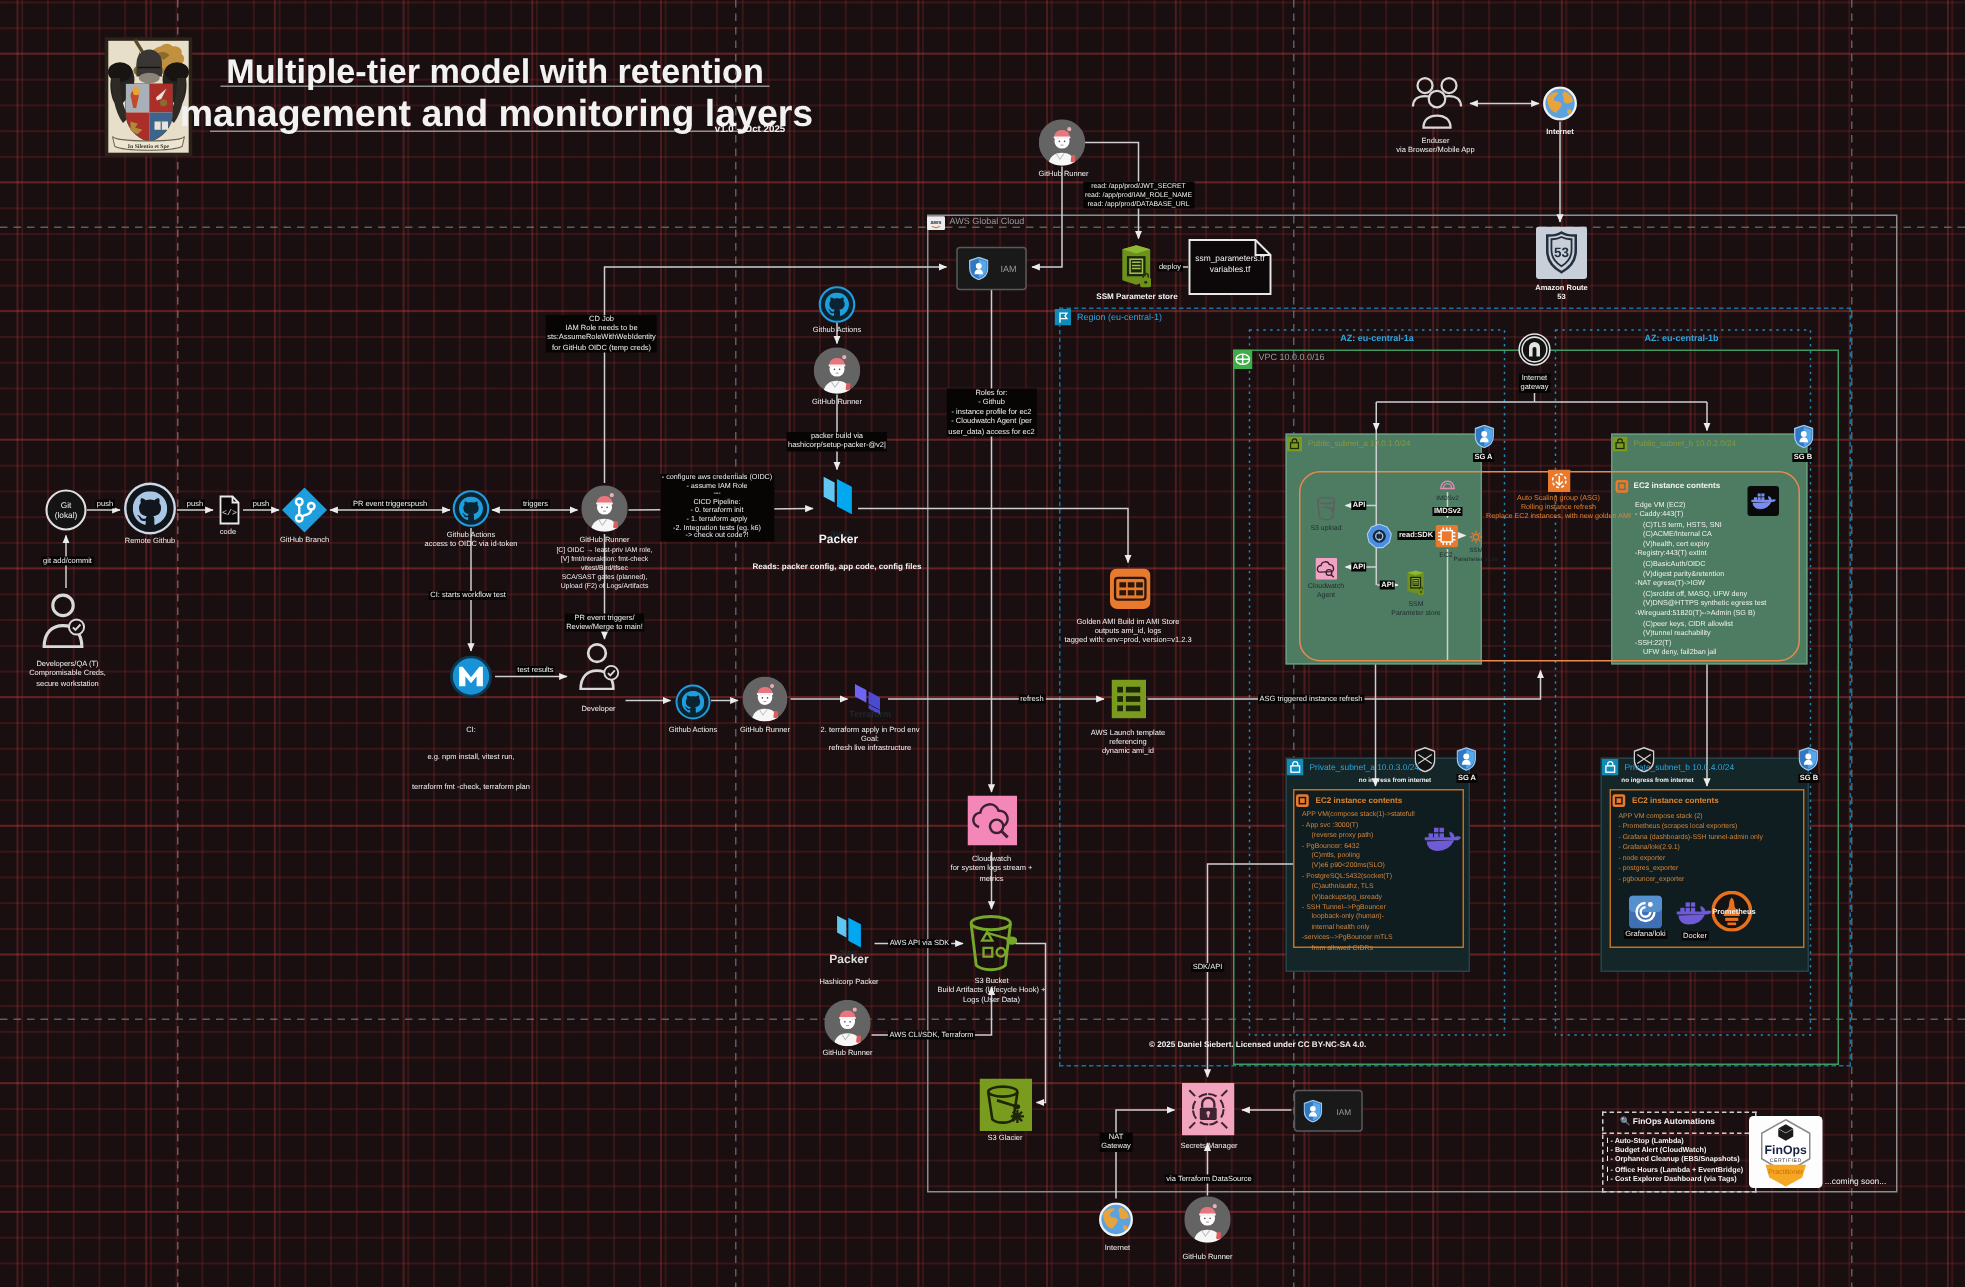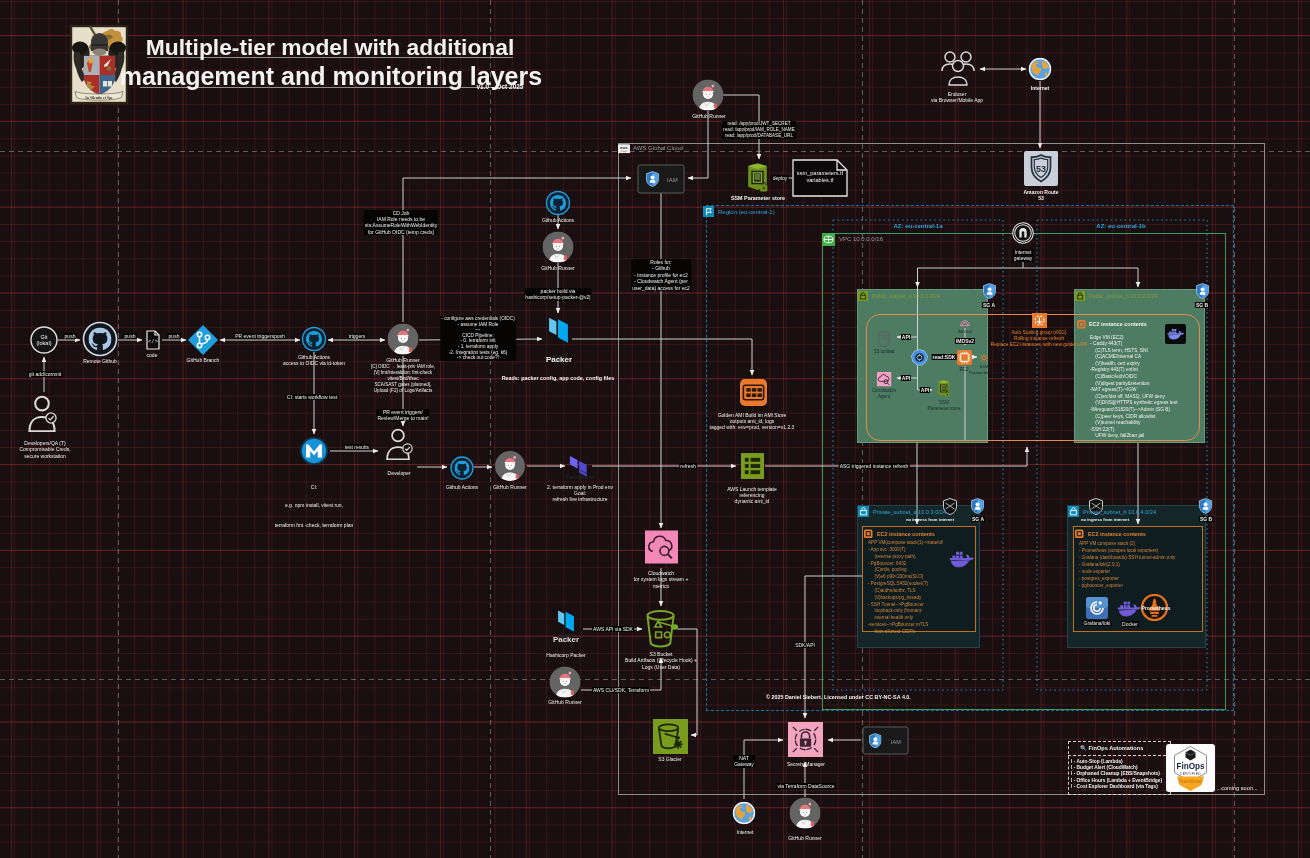--- a/index.html
+++ b/index.html
@@ -515,21 +515,21 @@
  <path d="M104,65 l7-6 -3.5,7 -3,1 z" fill="#e9e4d8"></path>
  <circle cx="109" cy="68.5" r="2.4" fill="#8a6b2e"></circle>
  <path d="M87,81 l5,1.5 -2,2.5 5,1.5 -3.5,3 -4.5-2.5 z" fill="#b08a38"></path>
  <path d="M103,81 h9 v5.5 h-9 z" fill="#e9e4d8"></path>
  <path d="M107.5,81 v5.5" stroke="#3c648c" stroke-width=".8"></path>
  <path d="M75,91 c2,4 46,4 48,0 l-1.5,6.5 c-6,3.5-39,3.5-45,0 z" fill="#ece5d2" stroke="#6b6354" stroke-width=".7"></path>
  <text x="99" y="98.5" font-size="3.8" font-weight="bold" fill="#3b342a" text-anchor="middle" font-family="Liberation Serif">In Silentio et Spe</text>
 </g>
 </svg>
 
-<div class="t b" style="left:330px;top:32.5px;font-size:22.8px;line-height:29.5px;">Multiple-tier model with additional</div>
+<div class="t b" style="left:330px;top:32.5px;font-size:22.8px;line-height:29.5px;">Multiple-tier model with retention</div>
 <div class="t b" style="left:331px;top:61.7px;font-size:25px;line-height:29.5px;">management and monitoring layers</div>
 <div class="box" style="left:147px;top:57px;width:366px;height:0;border-top:1.6px solid #8e8e8e;"></div>
 <div class="box" style="left:140px;top:86.5px;width:382px;height:0;border-top:1.6px solid #8e8e8e;"></div>
 <div class="t b" style="left:500px;top:84px;font-size:6.5px;">v1.0 – Oct 2025</div>
 
 <div class="t" style="left:100px;top:358px;">Remote Github</div>
 <div class="t" style="left:152px;top:352px;">code</div>
 <div class="t" style="left:203px;top:357px;">GitHub Branch</div>
 <div class="t bg" style="left:70px;top:333px;">push</div>
 <div class="t bg" style="left:130px;top:333px;">push</div>

